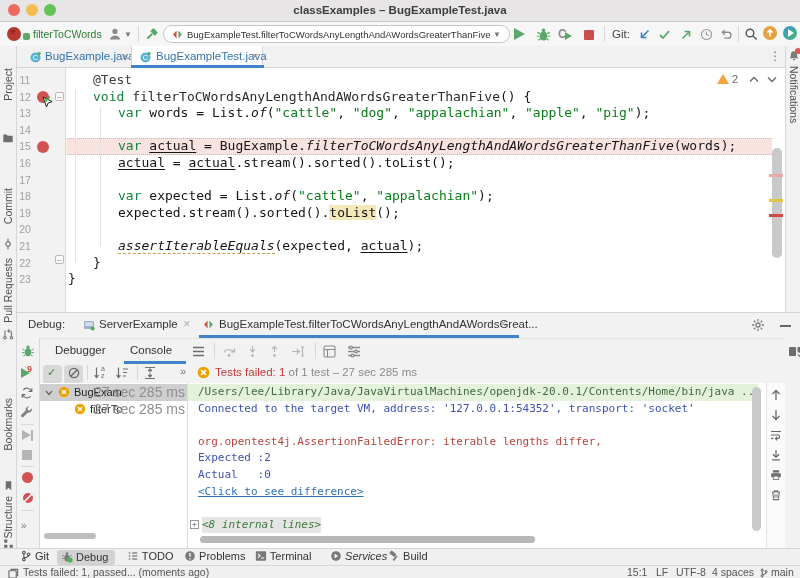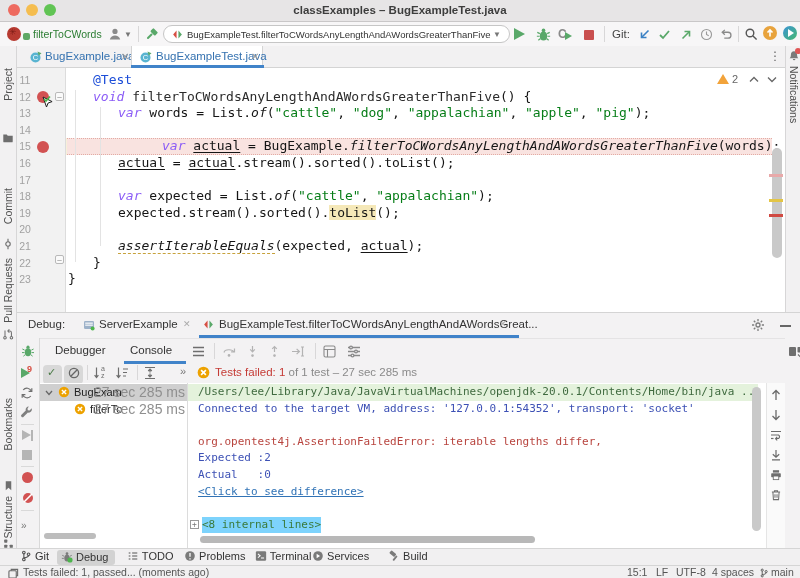--- a/index.html
+++ b/index.html
@@ -30,23 +30,23 @@
 .tab .x{position:absolute;top:5px;color:#9a9a9a;font-size:10px;}
 .tab-sel{background:#fff;border-left:1px solid #d4d4d4;border-right:1px solid #d4d4d4;}
 .tab-underline{position:absolute;top:19px;height:3px;background:#4083c9;}
 
 .editor{position:absolute;left:17px;top:68px;width:768px;height:244px;background:#fff;}
 .gutter{position:absolute;left:0;top:0;width:49px;height:244px;background:#f2f2f2;border-right:1px solid #dcdcdc;}
 .gnums{position:absolute;left:0;top:4px;width:17px;}
 .gn{height:16.6px;line-height:16.6px;font-size:10.5px;color:#a1a1a1;text-align:center;padding-left:1px;font-family:"Liberation Sans",sans-serif;width:15px;}
 .code{position:absolute;left:50px;top:4px;width:700px;font-family:"DejaVu Sans Mono",monospace;font-size:13px;}
 .cl{height:16.6px;line-height:16.6px;white-space:pre;}
-.t-kw{color:#8b5cf6;font-style:italic;}
+.t-kw{color:#15803d;}
 .t-str{color:#067d17;}
-.t-ann{color:#1d4ed8;}
+.t-ann{color:#404040;}
 .t-pl{color:#151515;}
 .t-it{font-style:italic;}
 .t-ul{text-decoration:underline;text-underline-offset:2px;}
 .t-du{border-bottom:1px dashed #c7a23c;}
 .t-hl{background:#f5e8b8;}
 .bp-row{position:absolute;left:0;top:70.4px;height:16.6px;width:768px;}
 .bp-row .g{position:absolute;left:0;width:50px;height:16.6px;background:#f7f0da;}
 .bp-row .c{position:absolute;left:50px;width:705px;height:16.6px;background:#f9e3e0;border-top:1px dotted #e3aba4;border-bottom:1px dotted #e3aba4;box-sizing:border-box;}
 .bp-dot{position:absolute;width:12px;height:12px;border-radius:50%;background:#d25252;}
 .fold{position:absolute;width:9px;height:9px;border:1px solid #b9b9b9;background:#fafafa;border-radius:2px;font-size:8px;line-height:7px;text-align:center;color:#777;}
@@ -69,21 +69,21 @@
 .console{position:absolute;left:148px;top:0;width:578px;height:166px;background:#fff;}
 .con-lines{position:absolute;left:0;top:1px;width:570px;font-family:"DejaVu Sans Mono",monospace;font-size:11px;}
 .con{height:16.6px;line-height:16.6px;white-space:pre;padding-left:10px;}
 .c-path{color:#3f6a3f;}
 .c-blue{color:#3d51b5;}
 .c-red{color:#b8443e;}
 .c-link{color:#3173b6;text-decoration:underline;}
 .c-green{color:#3a7a3a;}
 .c-pl{color:#1a1a1a;}
 .bg-green{background:#e4f2dc;}
-.bgi-green{background:#7dd3fc;display:inline-block;}
+.bgi-green{background:#e5e5e5;display:inline-block;font-style:italic;}
 .con-icons{position:absolute;left:726px;top:0;width:19px;height:166px;background:#fafafa;border-left:1px solid #e5e5e5;}
 .btn-pressed{position:absolute;width:19px;height:19px;background:#d8d8d8;border-radius:4px;top:2px;}
 
 .bottombar{position:absolute;left:0;top:548px;width:800px;height:17px;background:#f1f0f1;border-top:1px solid #d5d5d5;}
 .bitem{position:absolute;top:1px;height:15px;font-size:11px;color:#333;white-space:nowrap;}
 .statusbar{position:absolute;left:0;top:565px;width:800px;height:13px;background:#f1f0f1;border-top:1px solid #d5d5d5;font-size:10.5px;color:#555;}
 .ssg{position:absolute;top:0px;white-space:nowrap;}
 .gr{color:#8a8a8a;}
 .red-txt{color:#c53b36;}
 </style>
@@ -298,21 +298,21 @@
     <div class="bp-dot" style="left:20px;top:72.6px;"></div>
     <div class="fold" style="left:38px;top:24px;">–</div>
     <div class="fold" style="left:38px;top:187px;">–</div>
     <div style="position:absolute;left:58px;top:22px;width:1px;height:172px;background:#e3e3e3;"></div>
     <div style="position:absolute;left:83px;top:39px;width:1px;height:139px;background:#e3e3e3;"></div>
     <div class="code" id="code-lines">
         <div class="cl" style="padding-left: 26px;"><span class="t-ann">@Test</span></div>
         <div class="cl" style="padding-left: 26px;"><span class="t-kw">void </span><span class="t-decl">filterToCWordsAnyLengthAndAWordsGreaterThanFive</span><span class="t-pl">() {</span></div>
         <div class="cl" style="padding-left: 51px;"><span class="t-kw">var </span><span class="t-pl">words = List.</span><span class="t-pl t-it">of</span><span class="t-pl">(</span><span class="t-str">"cattle"</span><span class="t-pl">, </span><span class="t-str">"dog"</span><span class="t-pl">, </span><span class="t-str">"appalachian"</span><span class="t-pl">, </span><span class="t-str">"apple"</span><span class="t-pl">, </span><span class="t-str">"pig"</span><span class="t-pl">);</span></div>
         <div class="cl" style="padding-left: 51px;"></div>
-        <div class="cl" style="padding-left: 51px; margin-left: 44px;"><span class="t-kw">var </span><span class="t-pl t-ul">actual</span><span class="t-pl"> = BugExample.</span><span class="t-pl t-it">filterToCWordsAnyLengthAndAWordsGreaterThanFive</span><span class="t-pl">(words);</span></div>
+        <div class="cl" style="padding-left: 51px;"><span class="t-kw">var </span><span class="t-pl t-ul">actual</span><span class="t-pl"> = BugExample.</span><span class="t-pl t-it">filterToCWordsAnyLengthAndAWordsGreaterThanFive</span><span class="t-pl">(words);</span></div>
         <div class="cl" style="padding-left: 51px;"><span class="t-pl t-ul">actual</span><span class="t-pl"> = </span><span class="t-pl t-ul">actual</span><span class="t-pl">.stream().sorted().toList();</span></div>
         <div class="cl" style="padding-left: 51px;"></div>
         <div class="cl" style="padding-left: 51px;"><span class="t-kw">var </span><span class="t-pl">expected = List.</span><span class="t-pl t-it">of</span><span class="t-pl">(</span><span class="t-str">"cattle"</span><span class="t-pl">, </span><span class="t-str">"appalachian"</span><span class="t-pl">);</span></div>
         <div class="cl" style="padding-left: 51px;"><span class="t-pl">expected.stream().sorted().</span><span class="t-pl t-hl">toList</span><span class="t-pl">();</span></div>
         <div class="cl" style="padding-left: 51px;"></div>
         <div class="cl" style="padding-left: 51px;"><span class="t-pl t-it t-du">assertIterableEquals</span><span class="t-pl">(expected, </span><span class="t-pl t-ul">actual</span><span class="t-pl">);</span></div>
         <div class="cl" style="padding-left: 26px;"><span class="t-pl">}</span></div>
         <div class="cl" style="padding-left: 1px;"><span class="t-pl">}</span></div>
       </div>
 
@@ -605,21 +605,21 @@
         <path d="M2 3.5h2M6 3.5h6M2 7h2M6 7h6M2 10.5h2M6 10.5h6"></path>
       </svg> <span>TODO</span></div>
     <div class="bitem" style="left:184px;"><svg style="display:inline-block;vertical-align:-2px;" width="12" height="12" viewBox="0 0 14 14">
         <circle cx="7" cy="7" r="5.6" fill="#7a7a7a"></circle>
         <path d="M7 3.6v4.2M7 9.6v1.6" stroke="#fff" stroke-width="1.5"></path>
       </svg> <span>Problems</span></div>
     <div class="bitem" style="left:255px;"><svg style="display:inline-block;vertical-align:-2px;" width="12" height="12" viewBox="0 0 14 14">
         <rect x="1" y="1.6" width="12" height="10.8" rx="1.4" fill="#7a7a7a"></rect>
         <path d="M3.4 4.6l2.6 2.2-2.6 2.2M7 9.4h3.6" stroke="#fff" stroke-width="1.2" fill="none"></path>
       </svg> <span>Terminal</span></div>
-    <div class="bitem" style="left:312px;"><svg style="display:inline-block;vertical-align:-2px;" width="12" height="12" viewBox="0 0 14 14">
+    <div class="bitem" style="left:330px;font-style:italic;"><svg style="display:inline-block;vertical-align:-2px;" width="12" height="12" viewBox="0 0 14 14">
         <circle cx="7" cy="7" r="5.6" fill="#7a7a7a"></circle>
         <path d="M5.4 4.4l4 2.6-4 2.6z" fill="#fff"></path>
       </svg> <span>Services</span></div>
     <div class="bitem" style="left:388px;"><svg style="display:inline-block;vertical-align:-2px;" width="12" height="12" viewBox="0 0 15 15">
         <rect x="2" y="2.4" width="8" height="4.4" rx="1" fill="#7a7a7a" transform="rotate(40 6 4.6)"></rect>
         <rect x="7.6" y="6.4" width="2.4" height="7.6" rx="1.1" fill="#7a7a7a" transform="rotate(40 8.8 10.2)"></rect>
       </svg> <span>Build</span></div>
   </div>
 
   <div class="statusbar">

